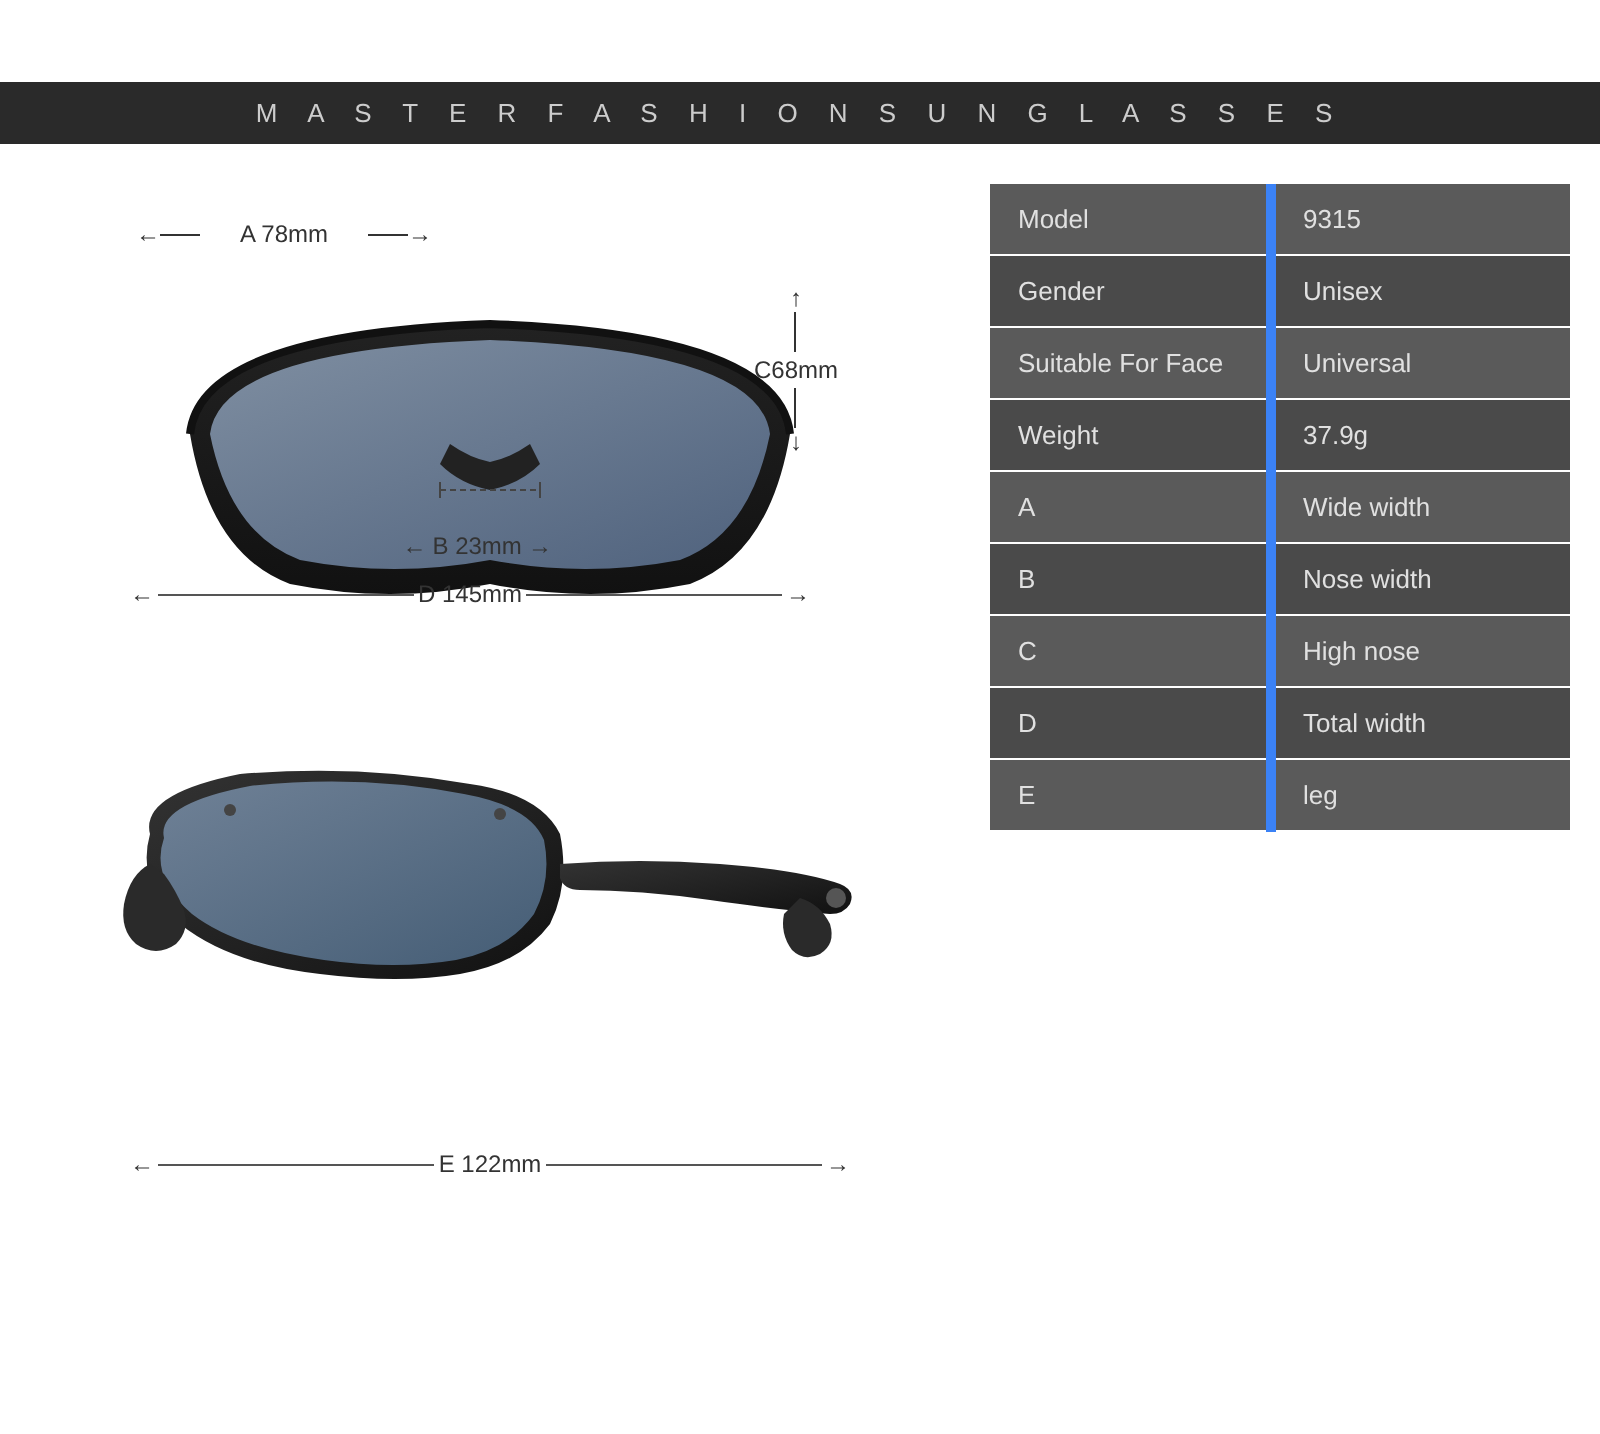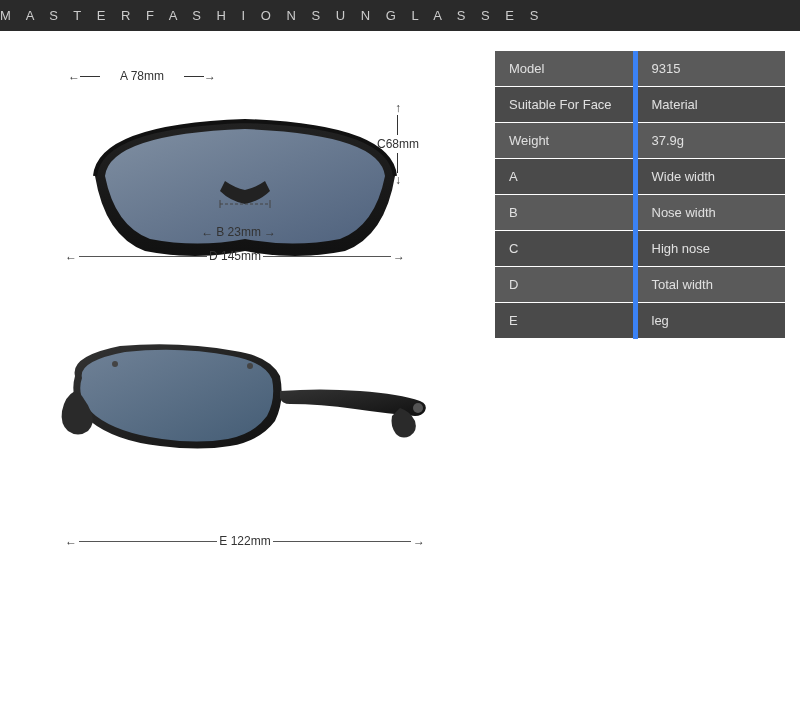--- a/index.html
+++ b/index.html
@@ -8,24 +8,26 @@
       height: 717px;
       background: #fff;
       font-family: Arial, sans-serif;
       overflow: hidden;
     }
 
     
     .header {
       background: #2a2a2a;
       color: #ccc;
+      text-align: center;
       letter-spacing: 6px;
       font-size: 13px;
       padding: 8px 0;
       font-weight: 400;
+      margin-top: 41px;
     }
 
     .main-content {
       display: flex;
       width: 800px;
       height: calc(717px - 36px);
       padding: 10px 15px;
     }
 
     
@@ -210,22 +212,26 @@
   </div>
 
   <div class="right-panel">
     <table class="specs-table">
       <tbody id="specs-tbody">
           <tr>
             <td>Model</td>
             <td>9315</td>
           </tr>
           <tr>
+            <td>Gender</td>
+            <td>Unisex</td>
+          </tr>
+          <tr>
             <td>Suitable For Face</td>
-            <td>Material</td>
+            <td>Universal</td>
           </tr>
           <tr>
             <td>Weight</td>
             <td>37.9g</td>
           </tr>
           <tr>
             <td>A</td>
             <td>Wide width</td>
           </tr>
           <tr>

